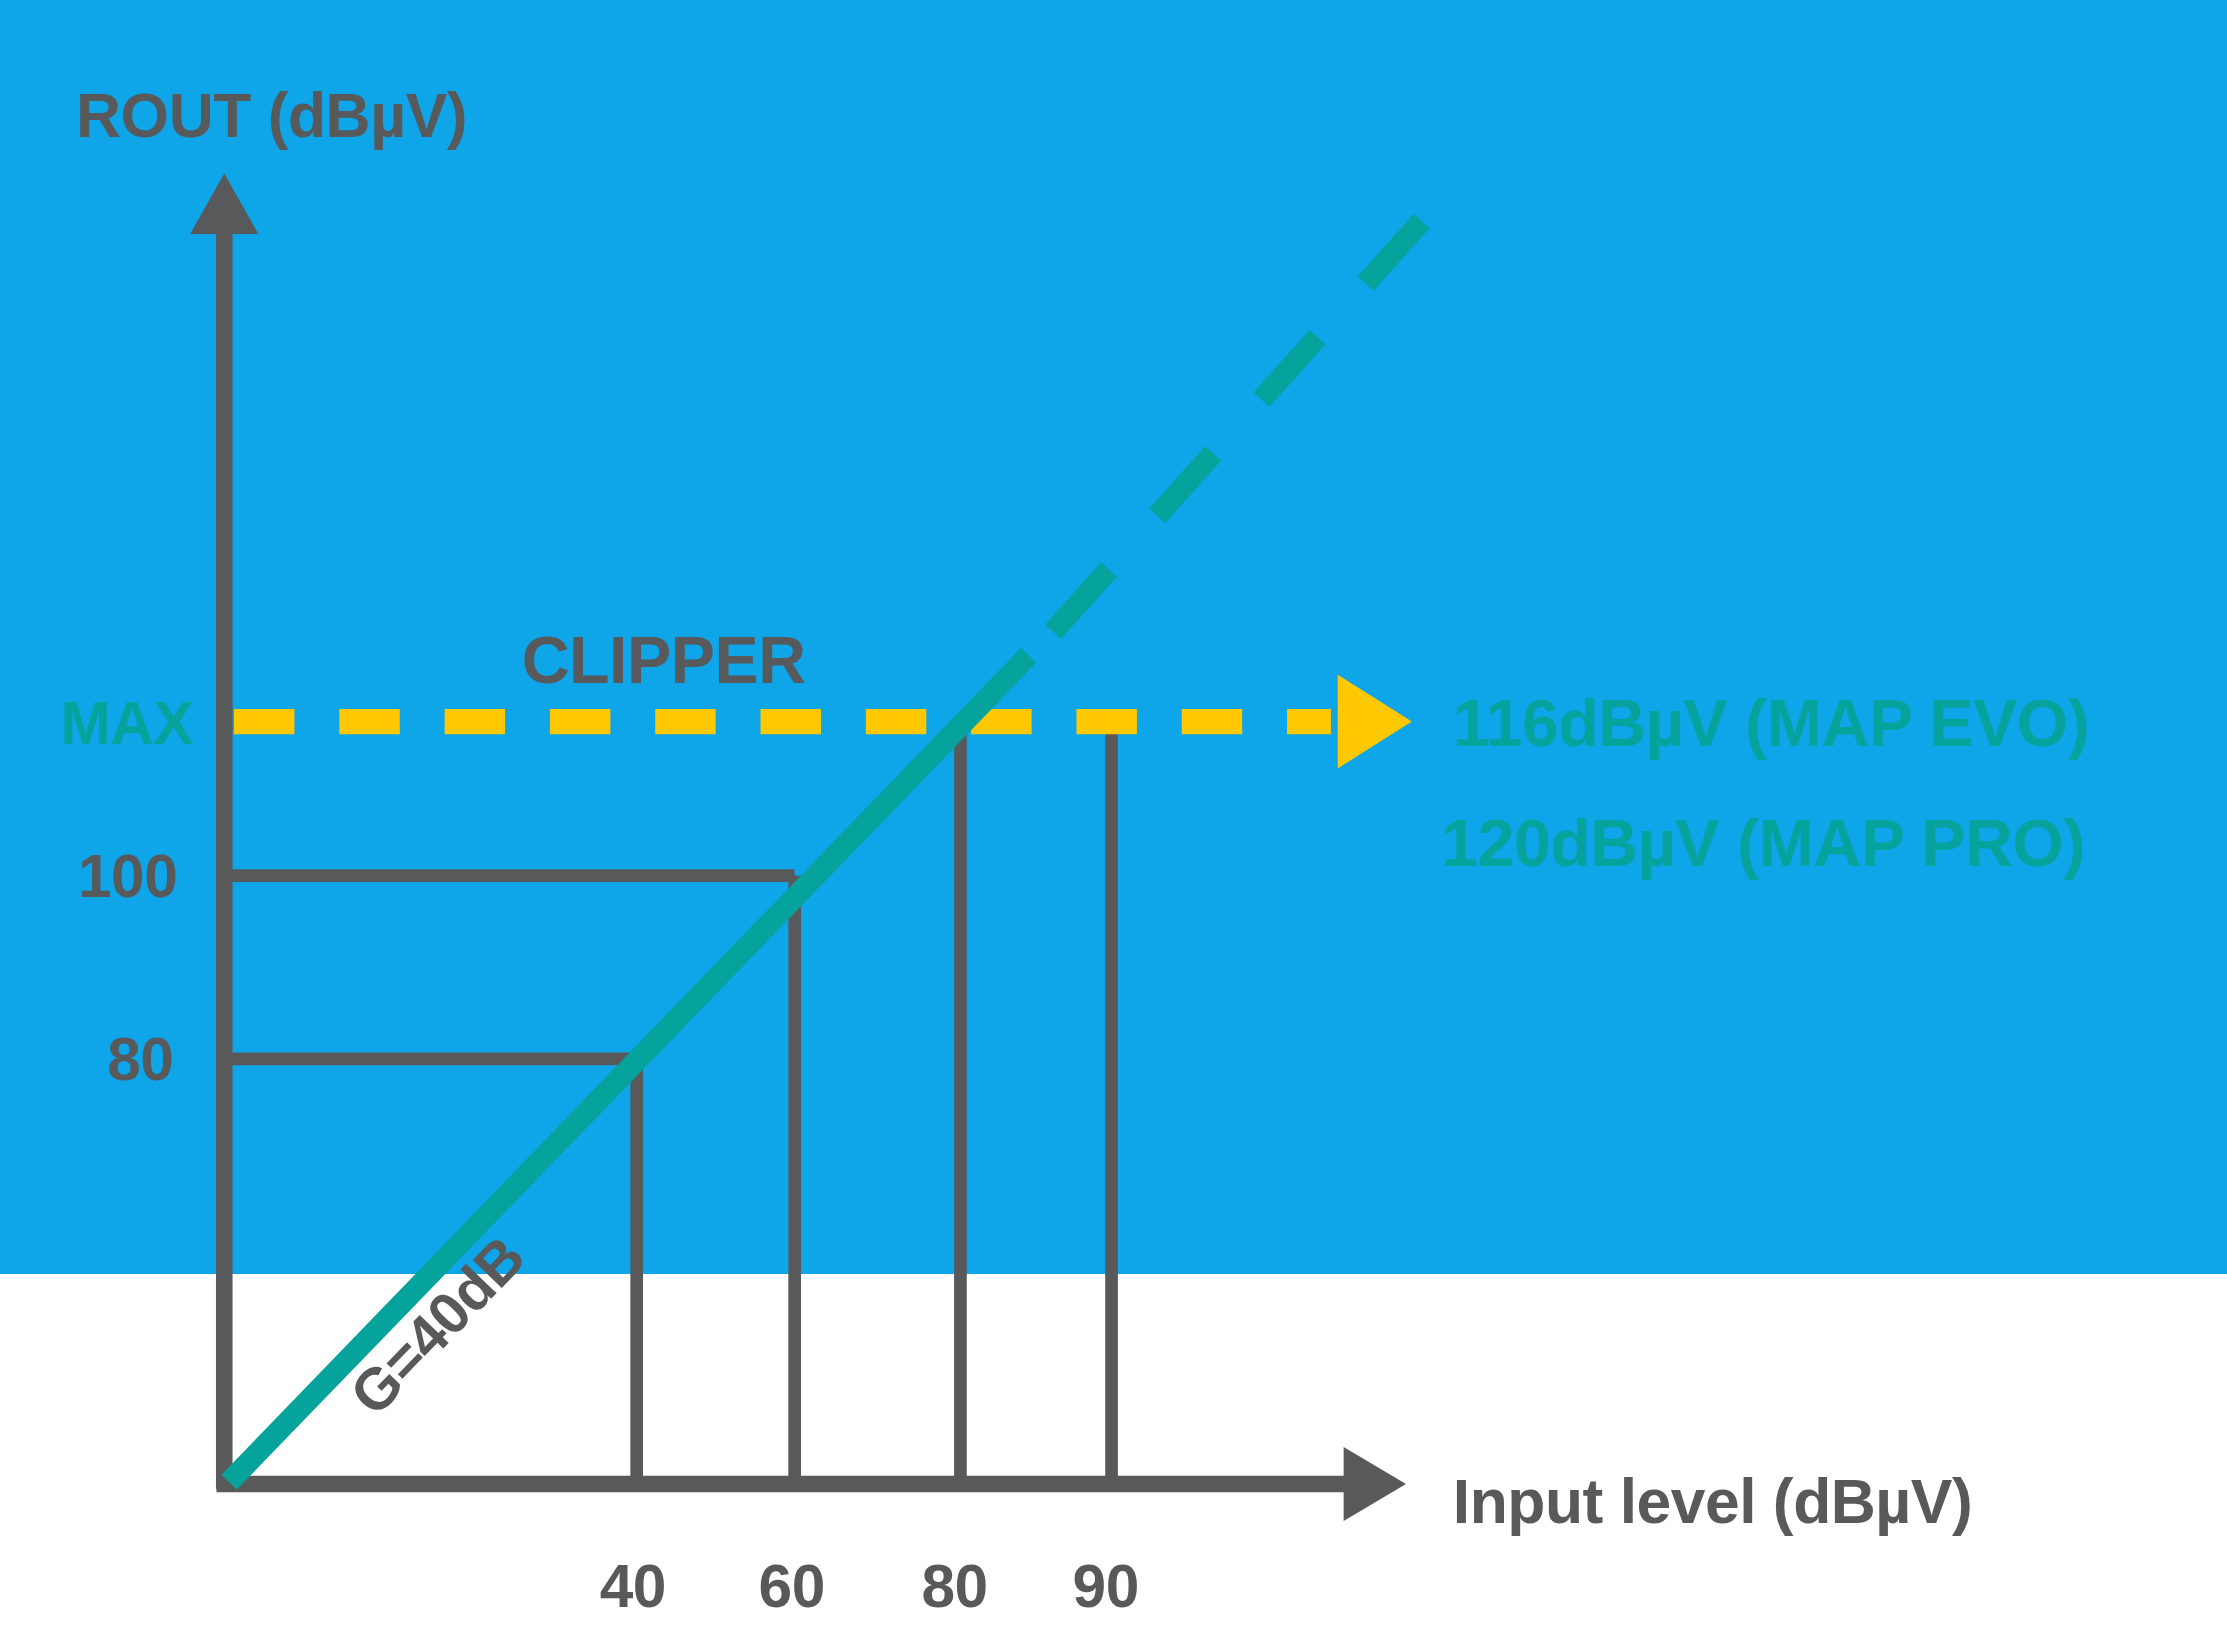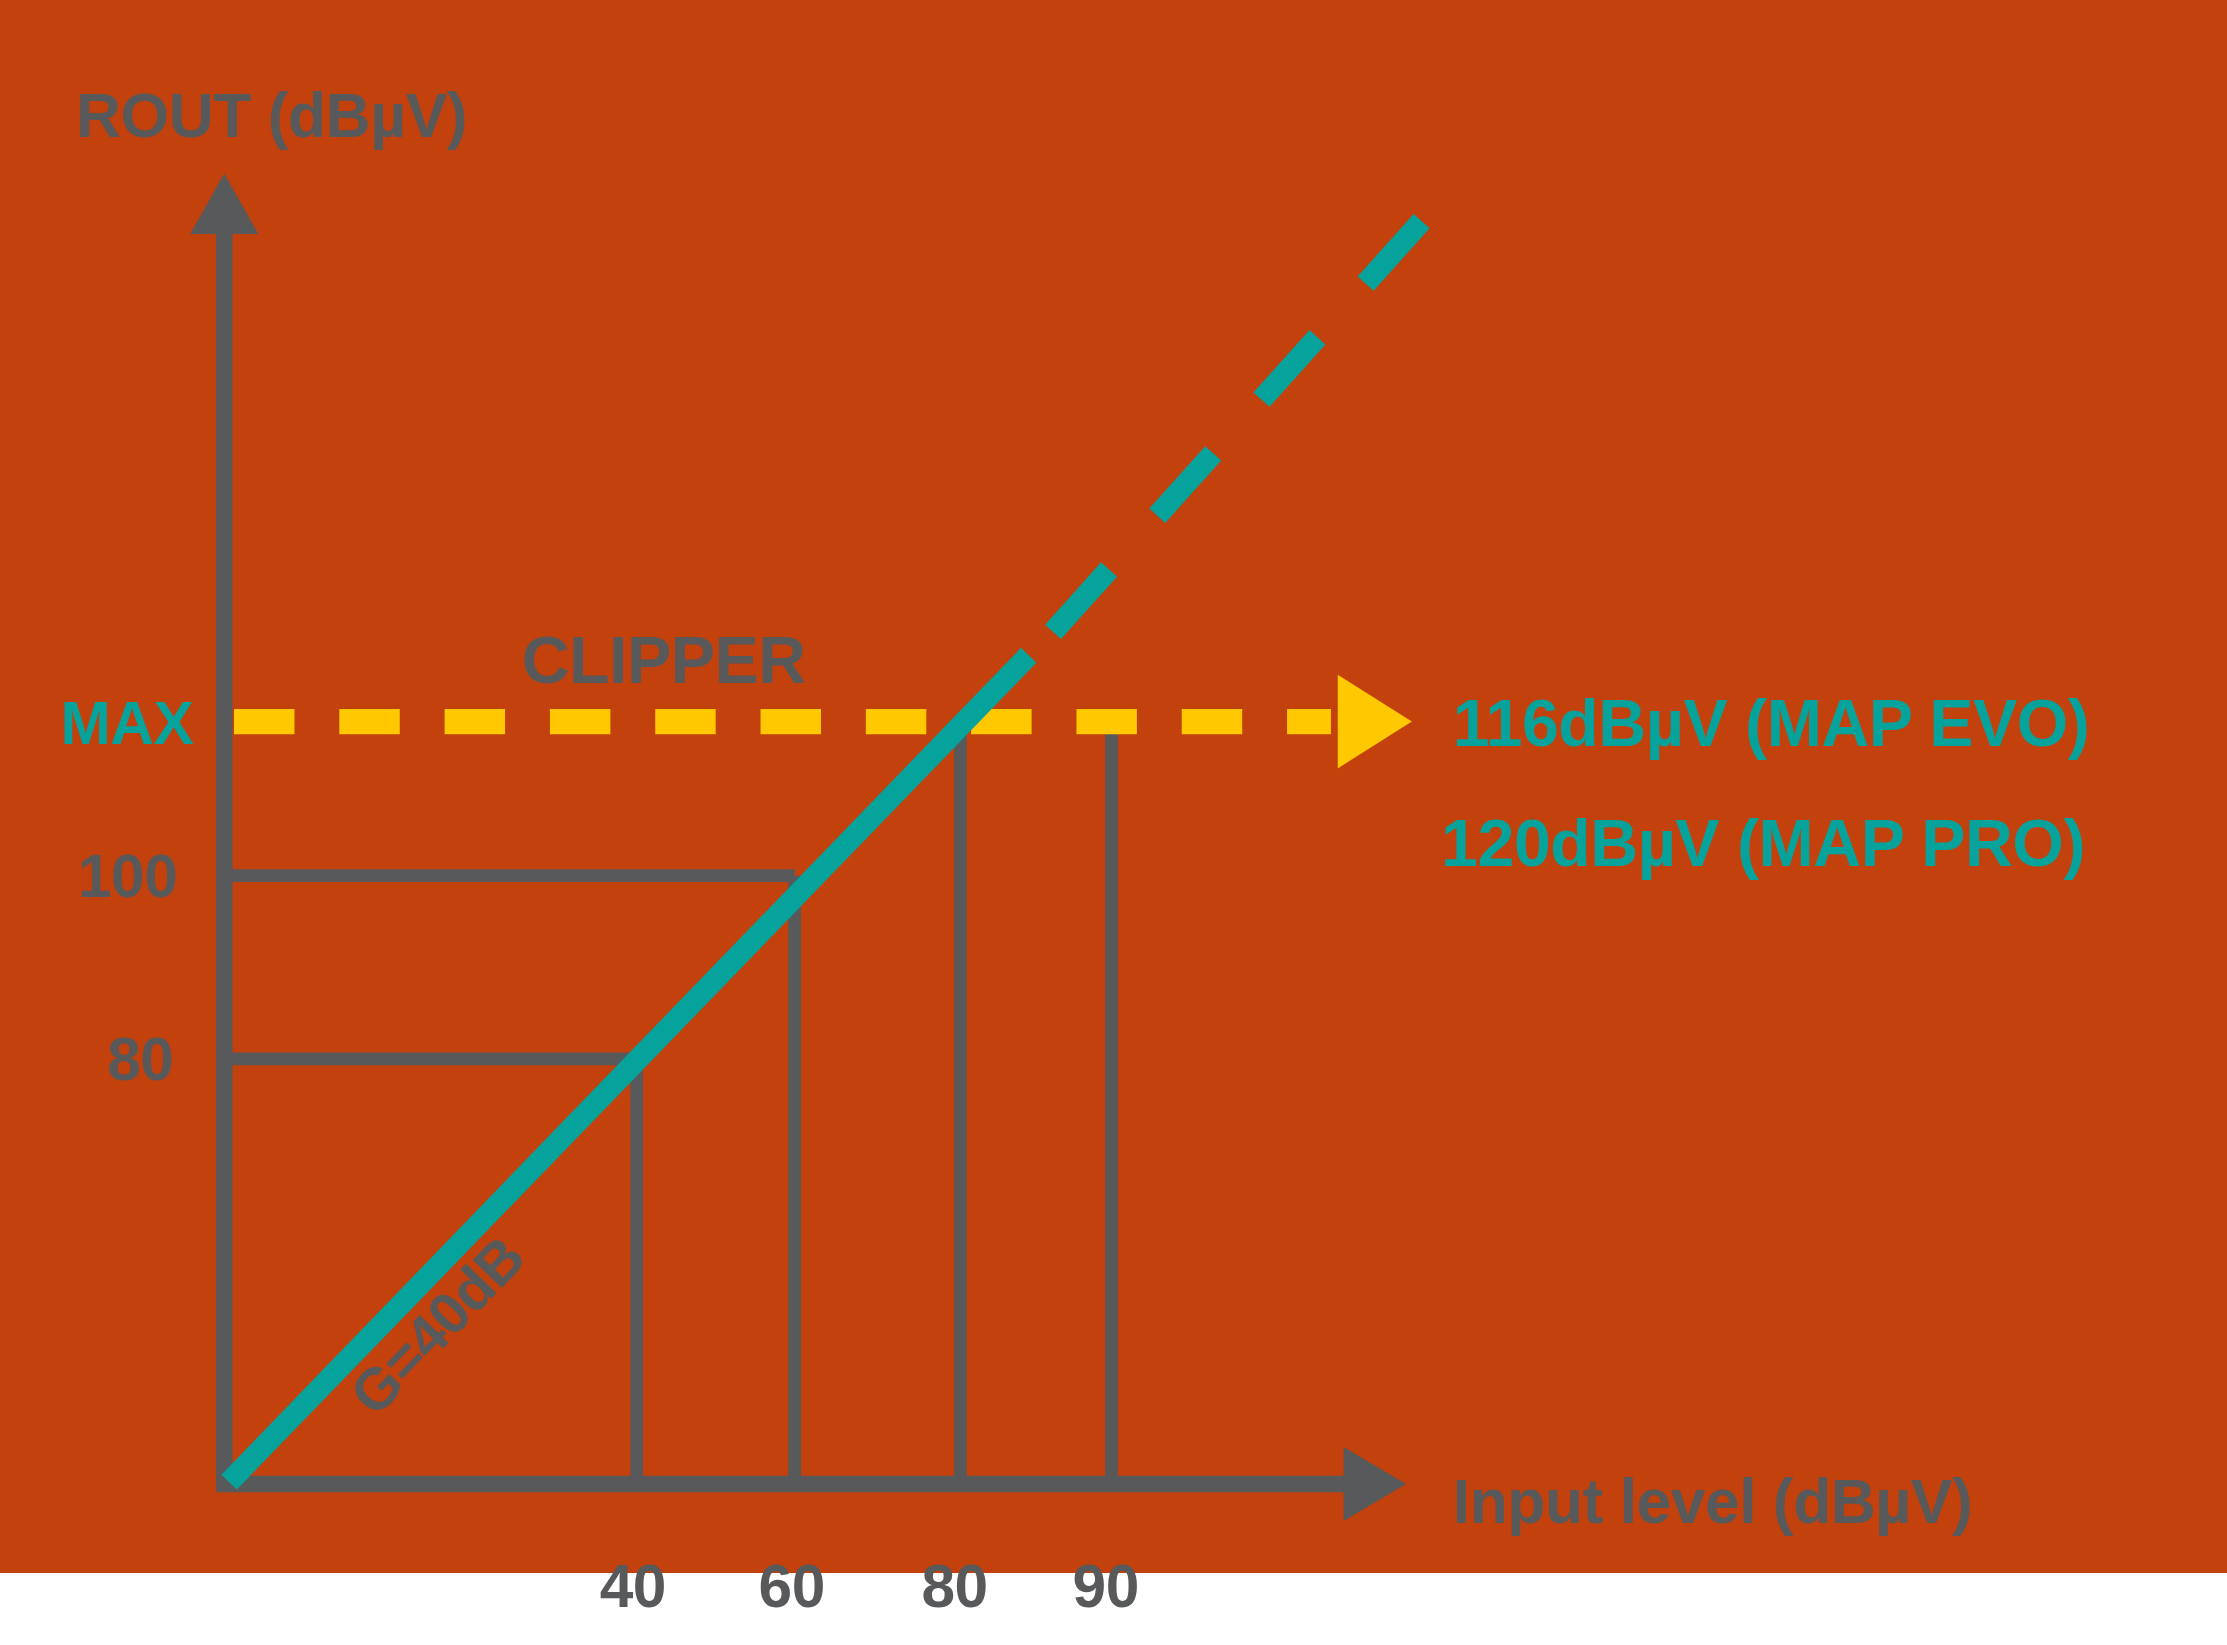--- a/index.html
+++ b/index.html
@@ -9,22 +9,22 @@
   }
   body {
     width: 2227px;
     height: 1645px;
     font-family: "Liberation Sans", sans-serif;
     overflow: hidden;
   }
   #chart-root {
     position: relative;
     width: 2227px;
-    height: 1573px;
-    background: #c2410c;
+    height: 1274px;
+    background: #0ea5e9;
   }
   svg.chart-svg {
     position: absolute;
     top: 0;
     left: 0;
     width: 2227px;
     height: 1645px;
     display: block;
   }
   .lbl {

